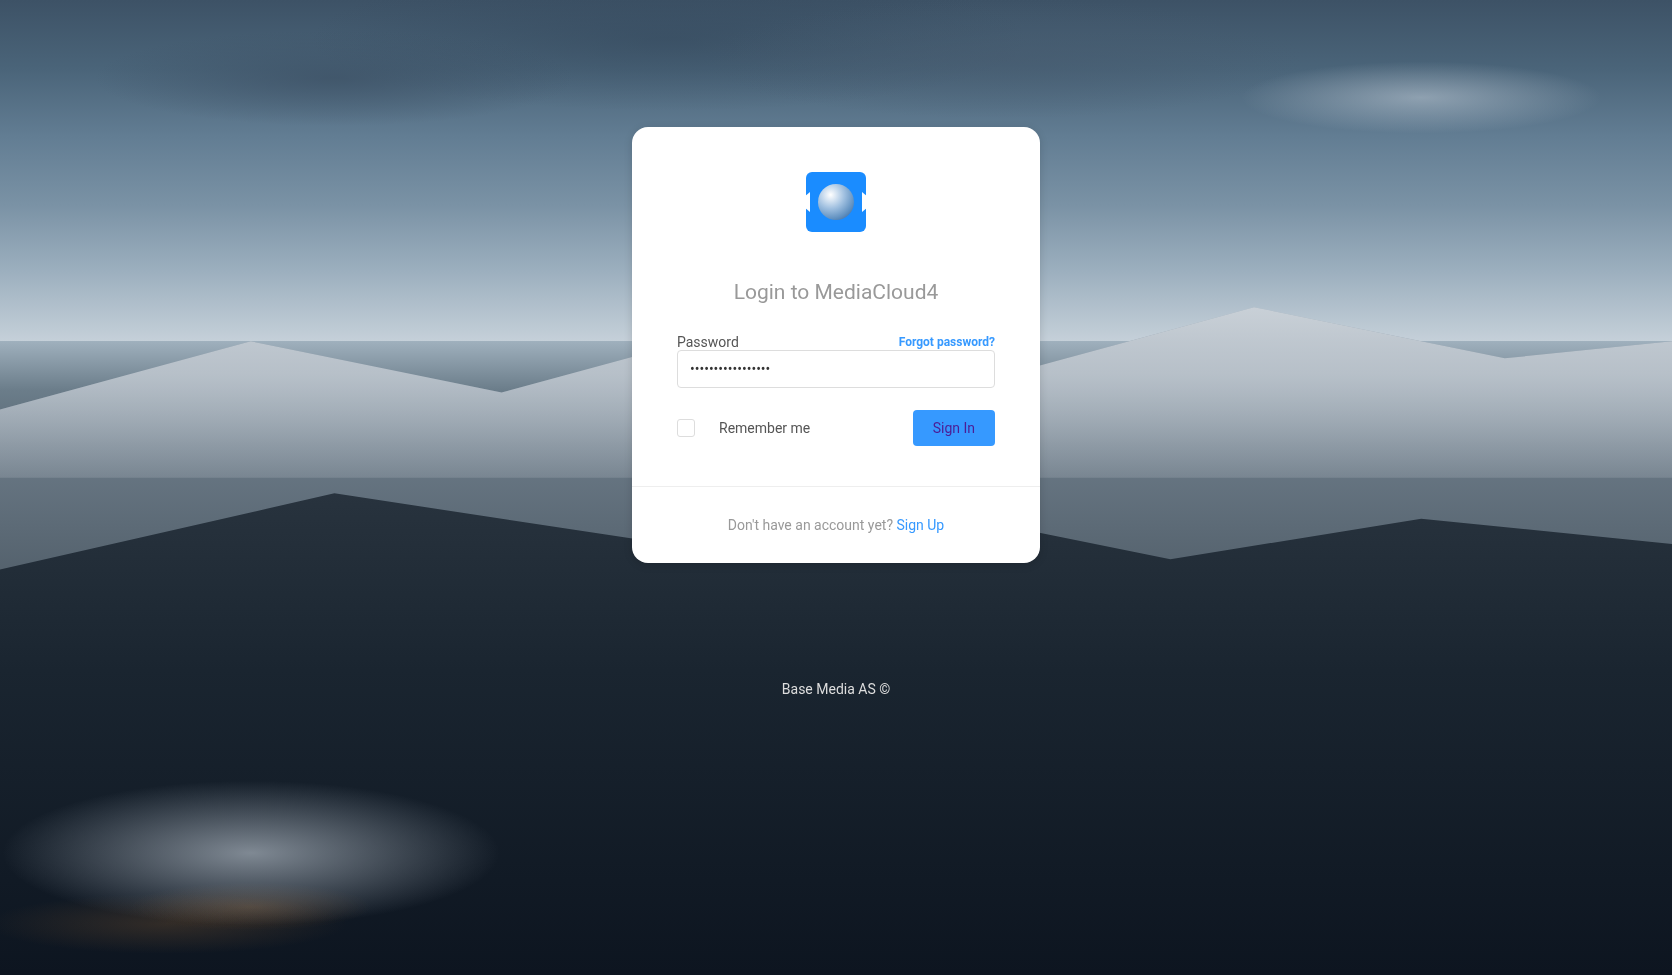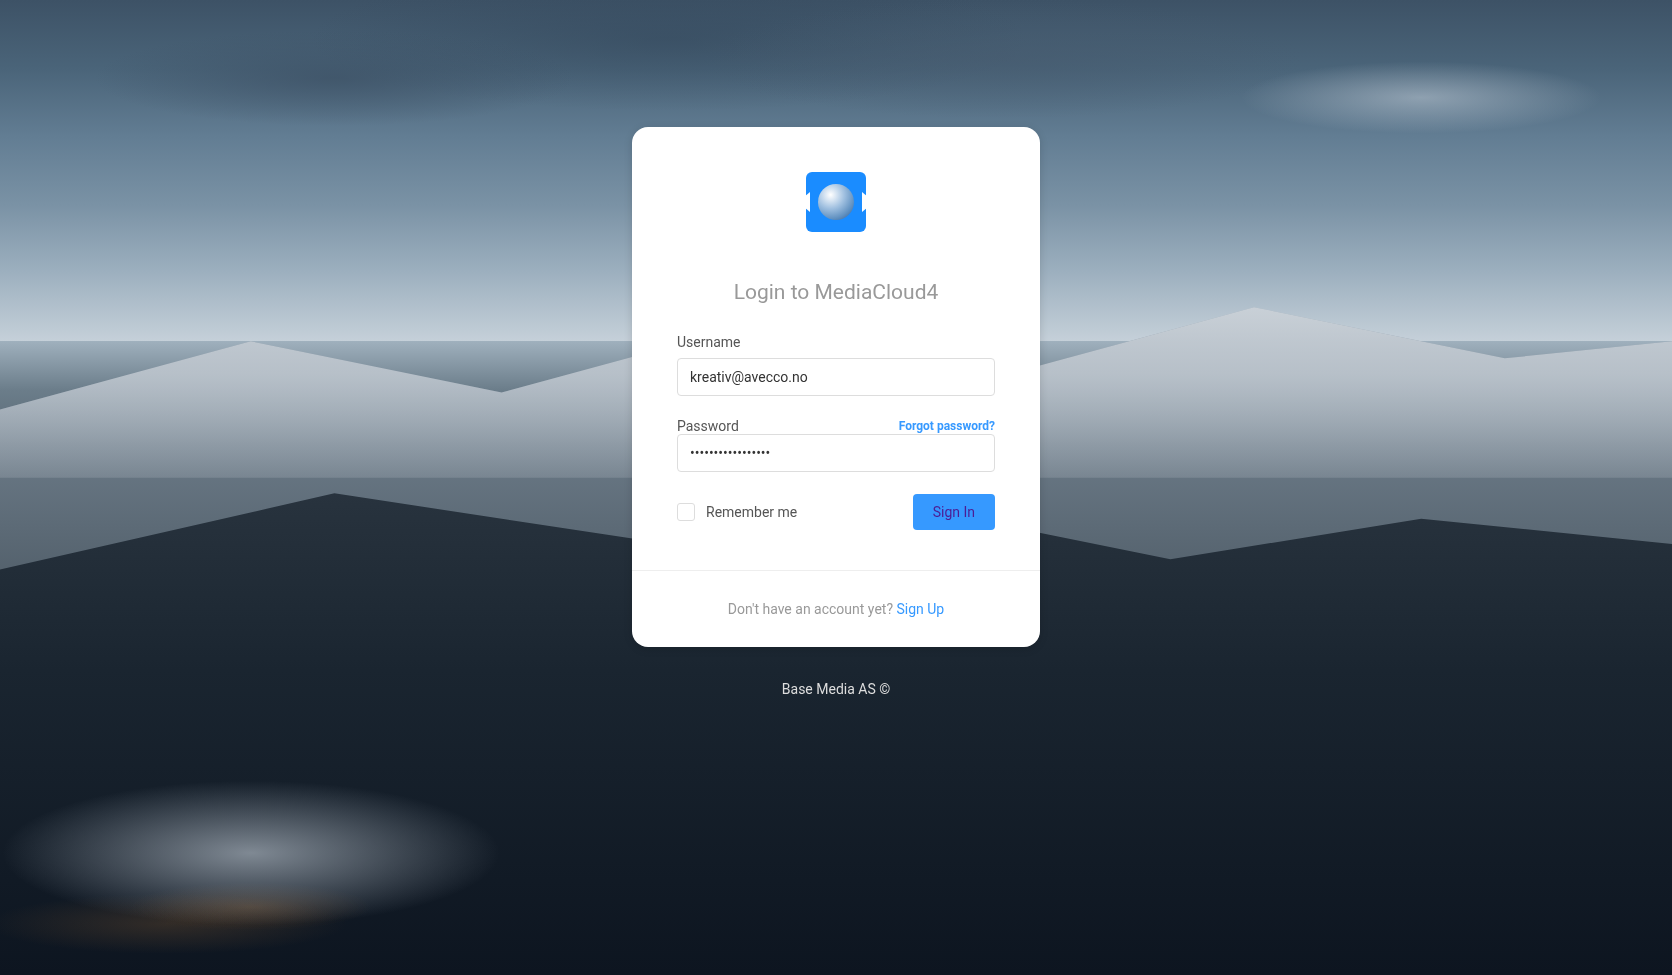--- a/index.html
+++ b/index.html
@@ -228,21 +228,21 @@
     .form-footer {
       display: flex;
       justify-content: space-between;
       align-items: center;
       margin-top: 14px;
     }
     
     .checkbox-wrap {
       display: flex;
       align-items: center;
-      gap: 11px;
+      gap: 24px;
     }
     
     .checkbox {
       width: 18px;
       height: 18px;
       border: 1px solid #dddddd;
       border-radius: 3px;
       background: #ffffff;
       cursor: pointer;
     }
@@ -306,24 +306,20 @@
 <div class="login-container">
   <div class="login-body">
     <div class="logo-container">
       <div class="logo">
         <div class="logo-globe"></div>
       </div>
     </div>
 
     <h1 class="login-title">Login to MediaCloud4</h1>
 
-    <div class="form-group">
-      <label class="form-label">Username</label>
-      <input type="text" class="form-input" value="kreativ@avecco.no" style="">
-    </div>
 
     <div class="form-group">
       <div class="label-row">
         <label class="form-label" style="margin-bottom:0">Password</label>
         <a class="forgot-link">Forgot password?</a>
       </div>
       <input type="password" class="form-input" value="•••••••••••••••••" style="">
     </div>
 
     <div class="form-footer">

